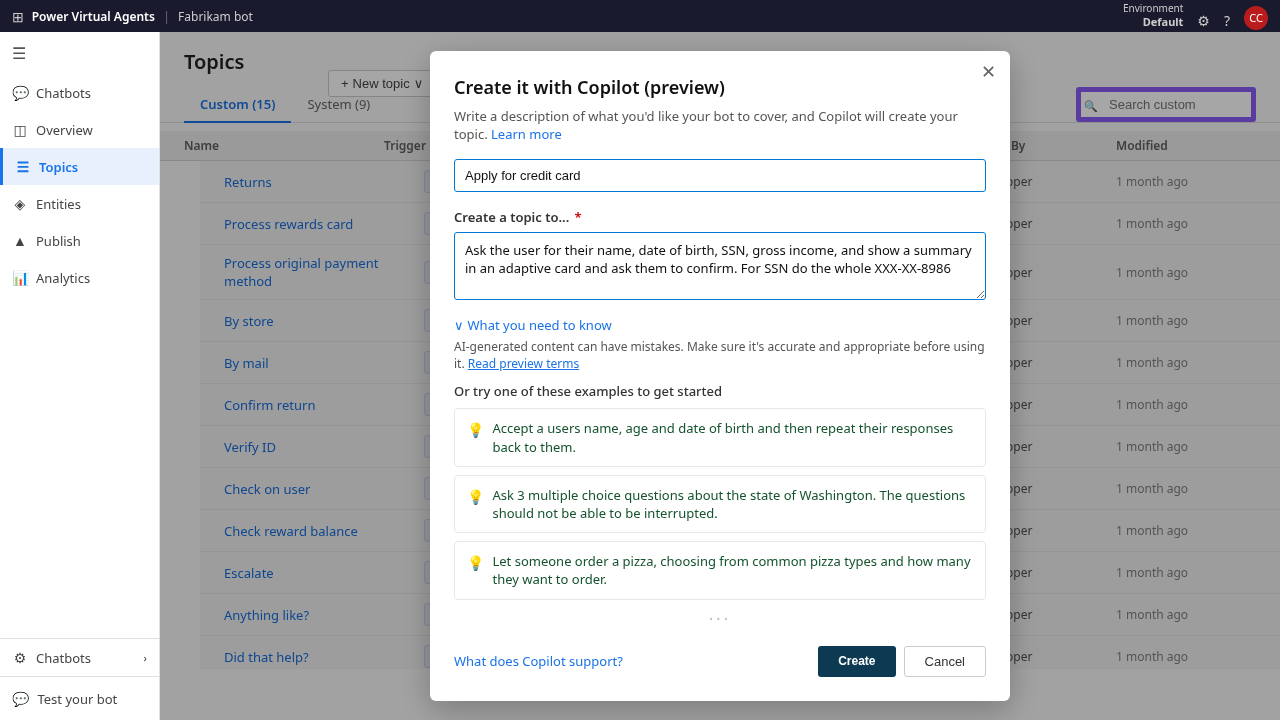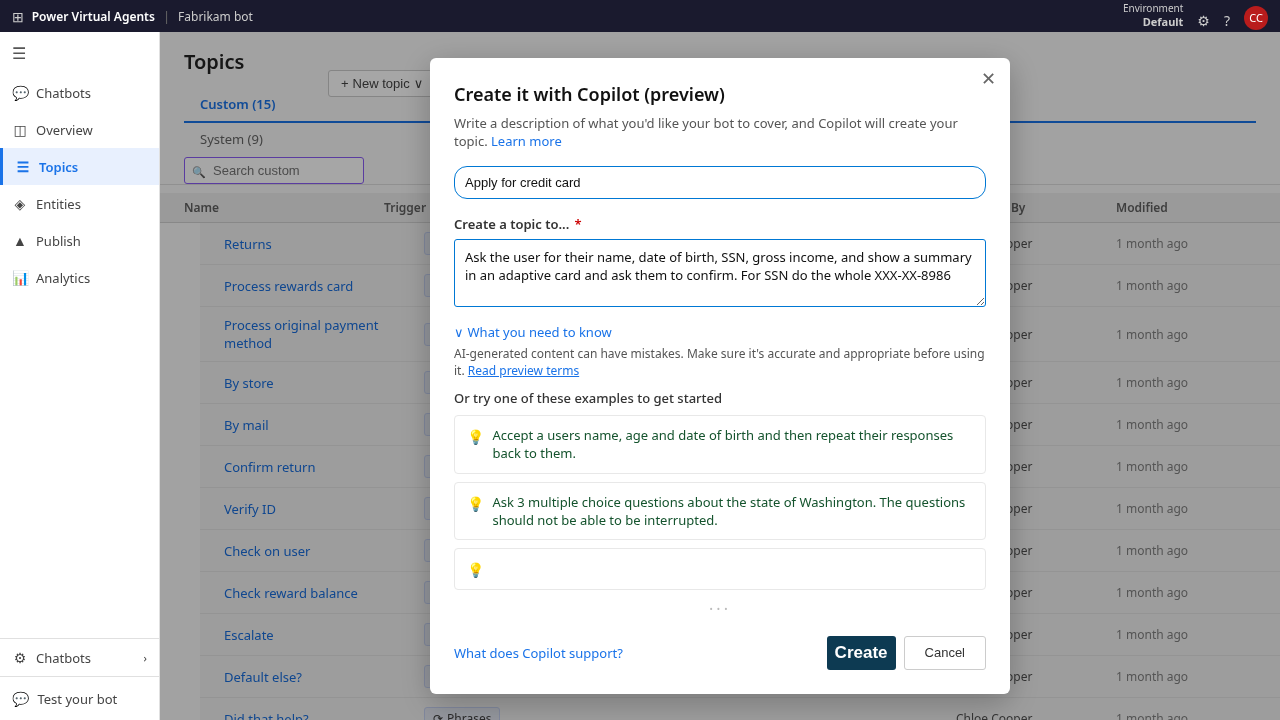--- a/index.html
+++ b/index.html
@@ -44,28 +44,28 @@
     .main { flex: 1; background: #f9f9f9; overflow: hidden; position: relative; }
     .main-header { padding: 16px 24px 0; display: flex; align-items: center; justify-content: space-between; }
     .main-title { font-size: 20px; font-weight: 600; color: #222; }
     .new-topic-btn {
       display: flex; align-items: center; gap: 4px;
       background: #fff; border: 1px solid #ccc; border-radius: 3px;
       padding: 5px 12px; cursor: pointer; font-size: 13px; color: #444;
       position: absolute; top: 38px; left: 168px;
     }
 
-    .tabs { display: flex; gap: 0; padding: 12px 24px 0; border-bottom: 1px solid #ddd; flex-direction: column; }
+    .tabs { display: flex; gap: 0; padding: 12px 24px 0; border-bottom: 1px solid #ddd; }
     .tab {
       padding: 8px 16px; cursor: pointer; font-size: 13px; color: #666;
       border-bottom: 2px solid transparent; margin-bottom: -1px;
     }
     .tab.active { color: #1a73e8; border-bottom-color: #1a73e8; font-weight: 600; }
     .search-input {
-      border: 1px solid #8b5cf6; border-radius: 3px; padding: 5px 10px 5px 28px;
+      border: 5px solid #8b5cf6; border-radius: 3px; padding: 5px 10px 5px 28px;
       font-size: 13px; width: 180px; background: #fff;
     }
     .search-icon-wrap { position: relative; display: inline-block; }
     .search-icon-wrap::before {
       content: '🔍'; position: absolute; left: 8px; top: 50%; transform: translateY(-50%);
       font-size: 11px; pointer-events: none;
     }
 
     
     .table-area { margin-top: 8px; overflow-y: auto; height: calc(720px - 32px - 150px); }
@@ -96,21 +96,21 @@
       position: absolute; top: 12px; right: 14px; cursor: pointer;
       font-size: 18px; color: #666; background: none; border: none; line-height: 1;
     }
     .dialog-title { font-size: 18px; font-weight: 600; color: #111; margin-bottom: 8px; }
     .dialog-desc { font-size: 13px; color: #555; margin-bottom: 16px; }
     .dialog-desc a { color: #1a73e8; text-decoration: none; }
 
     .form-label { font-size: 13px; font-weight: 600; color: #333; margin-bottom: 6px; display: block; }
     .form-label .required { color: #c00; margin-left: 2px; }
     .form-input {
-      width: 100%; border: 1px solid #0078d4; border-radius: 13px;
+      width: 100%; border: 1px solid #0078d4; border-radius: 3px;
       padding: 8px 10px; font-size: 13px; outline: none; color: #111;
       margin-bottom: 16px;
     }
     .form-textarea {
       width: 100%; border: 1px solid #0078d4; border-radius: 3px;
       padding: 8px 10px; font-size: 13px; outline: none; color: #111;
       resize: vertical; min-height: 68px; font-family: inherit;
     }
 
     .warning-section { margin: 12px 0 8px; }
@@ -127,21 +127,21 @@
     .example-icon { font-size: 14px; color: #888; margin-top: 1px; flex-shrink: 0; }
     .example-text { font-size: 13px; color: #14532d; line-height: 1.4; }
 
     .dialog-dots { text-align: center; color: #bbb; margin: 8px 0 4px; letter-spacing: 3px; font-size: 16px; }
 
     .dialog-footer { display: flex; justify-content: space-between; align-items: center; margin-top: 16px; }
     .footer-link { color: #1a73e8; font-size: 13px; text-decoration: none; cursor: pointer; }
     .footer-btns { display: flex; gap: 8px; }
     .btn-create {
       background: #0d3a52; color: #fff; border: none; border-radius: 3px;
-      padding: 7px 8px; font-size: 17px; cursor: pointer; font-weight: 600;
+      padding: 7px 20px; font-size: 12px; cursor: pointer; font-weight: 600;
     }
     .btn-cancel {
       background: #fff; color: #333; border: 1px solid #ccc; border-radius: 3px;
       padding: 7px 20px; font-size: 13px; cursor: pointer;
     }
 
     
     .bg-content { filter: brightness(0.95); }
   </style>
 </head>
@@ -340,21 +340,21 @@
       <span>
         <span class="trigger-badge">
           <span class="trigger-icon">⟳</span>
           Phrases
         </span>
       </span>
       <span class="modified-by">Chloe Cooper</span>
       <span class="modified-date">1 month ago</span>
     </div>
           <div class="table-row">
-      <span class="topic-name">Default else?</span>
+      <span class="topic-name">Anything like?</span>
       <span>
         <span class="trigger-badge">
           <span class="trigger-icon">⟳</span>
           Phrases
         </span>
       </span>
       <span class="modified-by">Chloe Cooper</span>
       <span class="modified-date">1 month ago</span>
     </div>
           <div class="table-row">
@@ -403,20 +403,21 @@
         <div class="example-item">
           <span class="example-icon">💡</span>
           <span class="example-text">Accept a users name, age and date of birth and then repeat their responses back to them.</span>
         </div>
         <div class="example-item">
           <span class="example-icon">💡</span>
           <span class="example-text">Ask 3 multiple choice questions about the state of Washington. The questions should not be able to be interrupted.</span>
         </div>
         <div class="example-item">
           <span class="example-icon">💡</span>
+          <span class="example-text">Let someone order a pizza, choosing from common pizza types and how many they want to order.</span>
         </div>
 
         <div class="dialog-dots">···</div>
 
         <div class="dialog-footer">
           <a class="footer-link" href="#">What does Copilot support?</a>
           <div class="footer-btns">
             <button class="btn-create">Create</button>
             <button class="btn-cancel">Cancel</button>
           </div>

